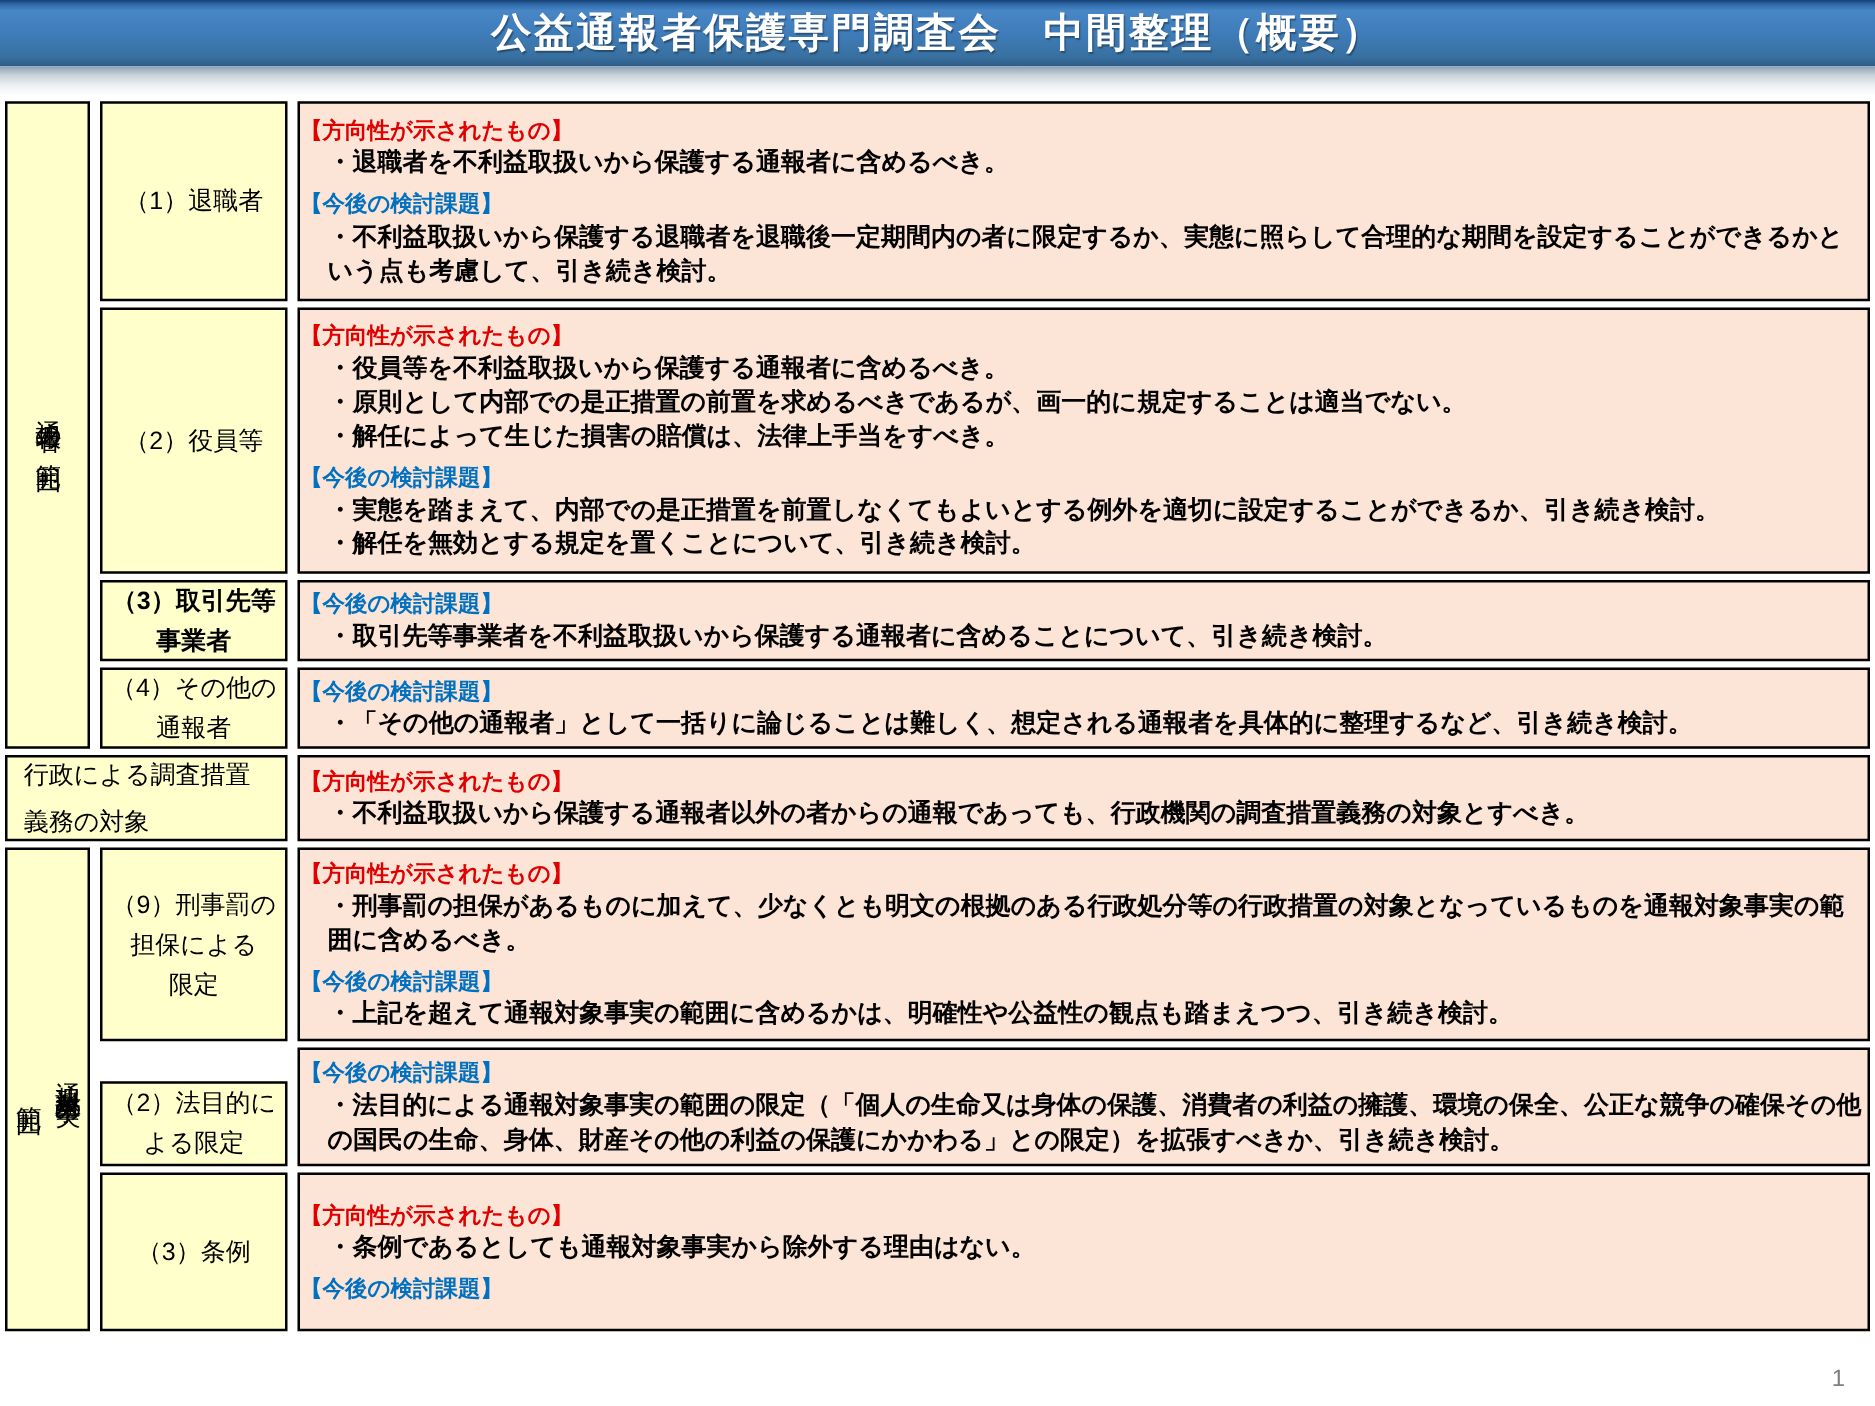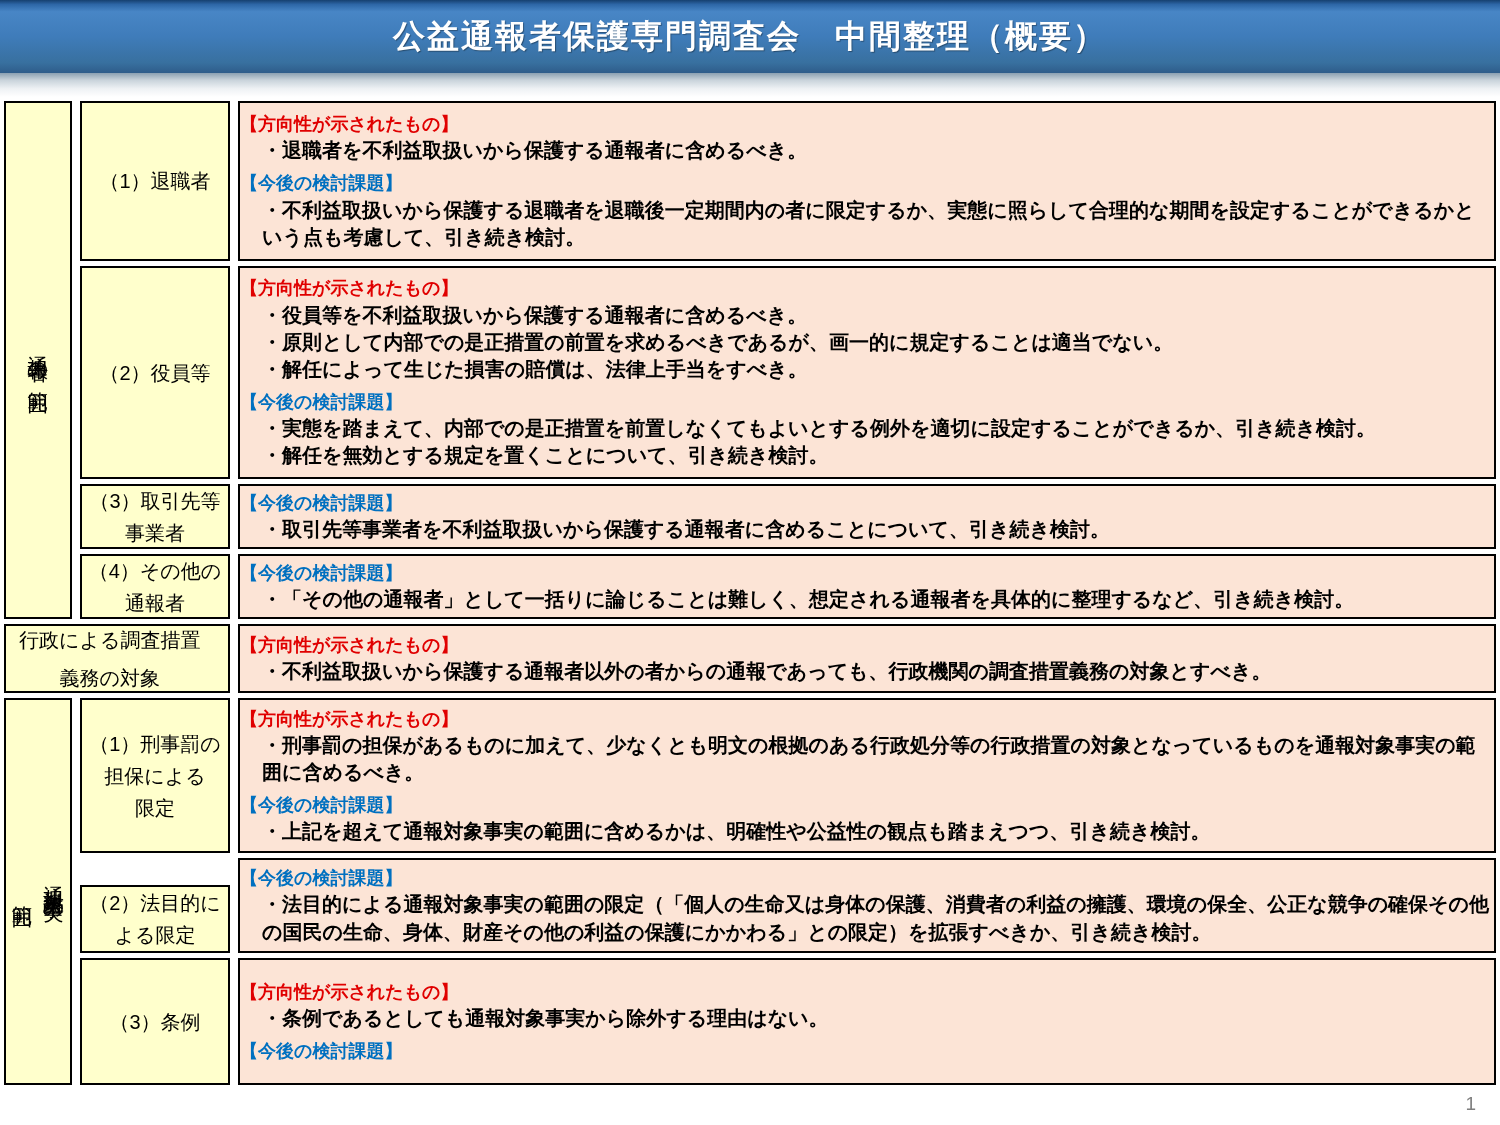--- a/index.html
+++ b/index.html
@@ -7,21 +7,21 @@
   body {
     width: 1500px; height: 1125px;
     background: #ffffff;
     font-family: "Liberation Sans", sans-serif;
     position: relative;
     overflow: hidden;
   }
 
   
   .title-bar {
-    height: 73px;
+    height: 53px;
     display: flex; align-items: center; justify-content: center;
     background: linear-gradient(180deg,
       #16406f 0%, #2d66a6 6%, #4886c6 16%, #3f7cba 50%,
       #38709f 86%, #2e5c8a 100%);
   }
   .title-text {
     color: #ffffff;
     font-size: 32px;
     font-weight: bold;
     letter-spacing: 2px;
@@ -92,23 +92,23 @@
     font-weight: bold;
     color: #000;
     line-height: 1.36;
     margin-left: 22px;
   }
 
   
   .pos-side-a { grid-area: 1 / 1 / 5 / 2; }
   .pos-l1 { grid-area: 1 / 2 / 2 / 3; }  .pos-c1 { grid-area: 1 / 3 / 2 / 4; }
   .pos-l2 { grid-area: 2 / 2 / 3 / 3; }  .pos-c2 { grid-area: 2 / 3 / 3 / 4; }
-  .pos-l3 { grid-area: 3 / 2 / 4 / 3; }  .pos-c3 { grid-area: 3 / 3 / 4 / 4; }
+  .pos-l3 { grid-area: 3 / 2 / 4 / 3; font-weight: bold; }  .pos-c3 { grid-area: 3 / 3 / 4 / 4; }
   .pos-l4 { grid-area: 4 / 2 / 5 / 3; }  .pos-c4 { grid-area: 4 / 3 / 5 / 4; }
-  .pos-lm { grid-area: 5 / 1 / 6 / 3; text-align: center; }  .pos-cm { grid-area: 5 / 3 / 6 / 4; }
+  .pos-lm { grid-area: 5 / 1 / 6 / 3; }  .pos-cm { grid-area: 5 / 3 / 6 / 4; }
   .pos-side-b { grid-area: 6 / 1 / 9 / 2; }
   .pos-lb1 { grid-area: 6 / 2 / 7 / 3; } .pos-cb1 { grid-area: 6 / 3 / 7 / 4; }
   .pos-lb2 { grid-area: 7 / 2 / 8 / 3; margin-top: 27px; } .pos-cb2 { grid-area: 7 / 3 / 8 / 4; }
   .pos-lb3 { grid-area: 8 / 2 / 9 / 3; } .pos-cb3 { grid-area: 8 / 3 / 9 / 4; }
 
   .page-num {
     position: absolute;
     right: 24px; bottom: 10px;
     color: #7f7f7f;
     font-size: 19px;
@@ -180,21 +180,21 @@
       <div class="sec-h red">【方向性が示されたもの】</div>
       <div class="bullet">・不利益取扱いから保護する通報者以外の者からの通報であっても、行政機関の調査措置義務の対象とすべき。</div>
     </div>
   </div>
 
   <div class="box ylw side pos-side-b">
     <div class="side-text">通報対象事実の
 範囲</div>
   </div>
 
-  <div class="box ylw lbl pos-lb1">（1）刑事罰の
+  <div class="box ylw lbl pos-lb1">（9）刑事罰の
 担保による
 限定</div>
   <div class="box pch cnt pos-cb1">
     <div class="sec">
       <div class="sec-h red">【方向性が示されたもの】</div>
       <div class="bullet">・刑事罰の担保があるものに加えて、少なくとも明文の根拠のある行政処分等の行政措置の対象となっているものを通報対象事実の範囲に含めるべき。</div>
     </div>
     <div class="sec">
       <div class="sec-h blue">【今後の検討課題】</div>
       <div class="bullet">・上記を超えて通報対象事実の範囲に含めるかは、明確性や公益性の観点も踏まえつつ、引き続き検討。</div>

